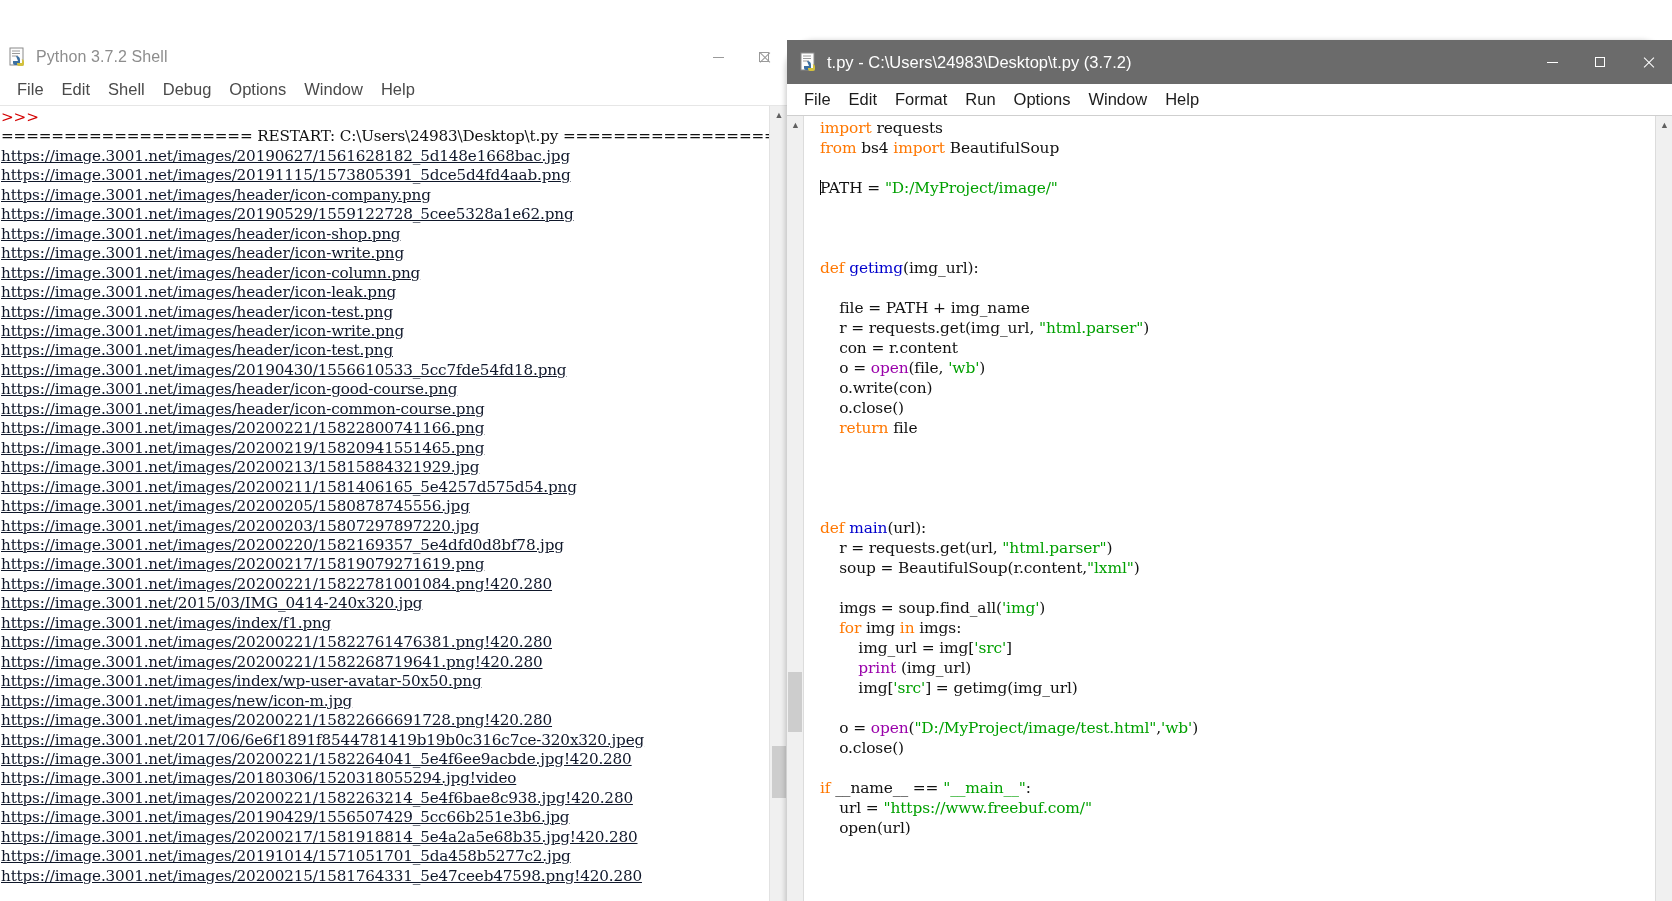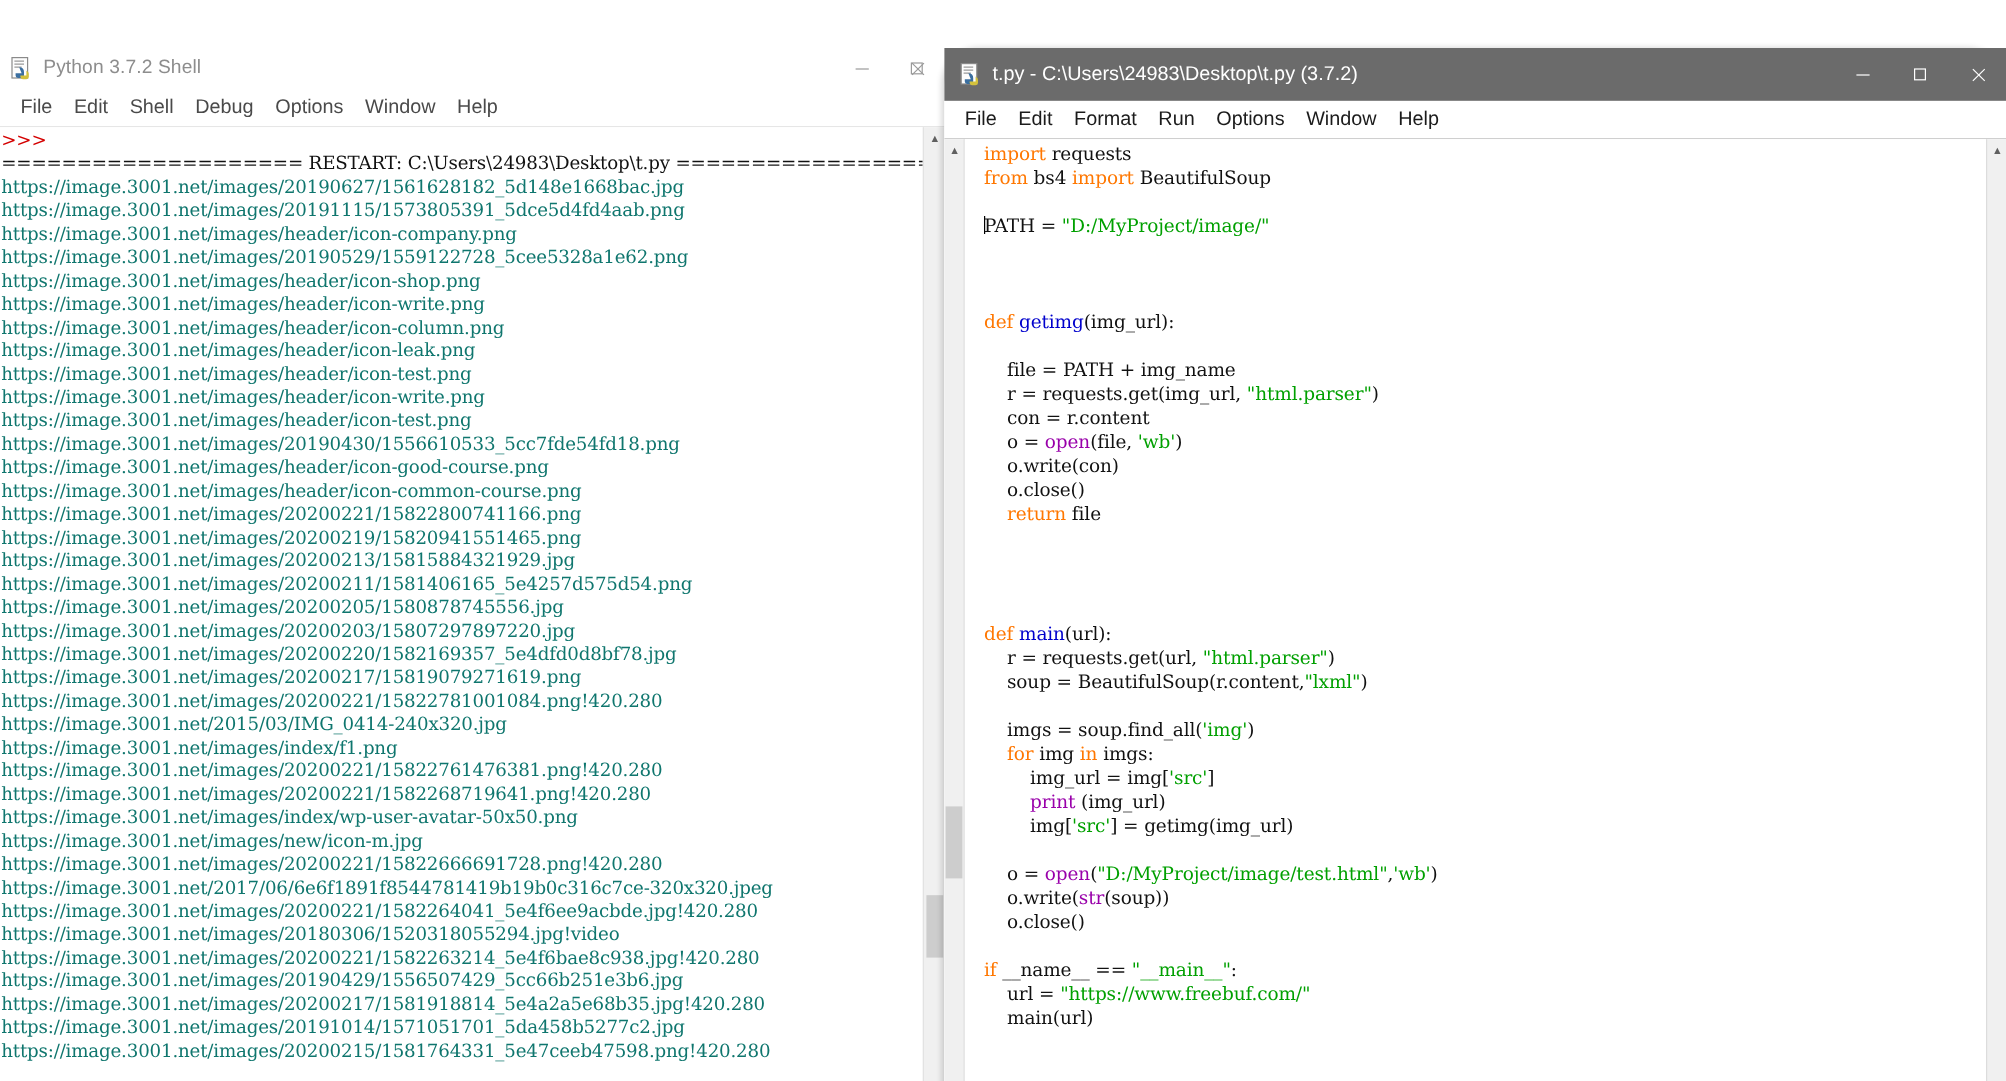--- a/index.html
+++ b/index.html
@@ -60,21 +60,21 @@
   .shell-text-area {
     flex: 1 1 auto; overflow: hidden; padding: 2px 0 0 1px; background:#ffffff;
     position: relative;
   }
   .codeline {
     font-family: "DejaVu Serif", serif;
     font-size: 15.2px; line-height: 19.45px; white-space: pre;
     letter-spacing: -0.15px;
   }
   .c-prompt { color: #d40000; }
-  .c-out    { color: #0f766e; }
+  .c-out    { color: #0f172a; text-decoration: underline; }
   .c-restart{ color: #111111; }
 
   
   .vscroll {
     flex: 0 0 18px; width: 18px; background: #f0f0f0; position: relative;
     border-left: 1px solid #e2e2e2;
   }
   .vscroll .arr {
     position: absolute; left: 0; width: 18px; height: 18px;
     display: flex; align-items: center; justify-content: center;
@@ -328,26 +328,25 @@
             <div class="pyline"><span class="pl">    r = requests.get(url, </span><span class="st">"html.parser"</span><span class="pl">)</span></div>
             <div class="pyline"><span class="pl">    soup = BeautifulSoup(r.content,</span><span class="st">"lxml"</span><span class="pl">)</span></div>
             <div class="pyline">&nbsp;</div>
             <div class="pyline"><span class="pl">    imgs = soup.find_all(</span><span class="st">'img'</span><span class="pl">)</span></div>
             <div class="pyline"><span class="pl">    </span><span class="k">for </span><span class="pl">img </span><span class="k">in </span><span class="pl">imgs:</span></div>
             <div class="pyline"><span class="pl">        img_url = img[</span><span class="st">'src'</span><span class="pl">]</span></div>
             <div class="pyline"><span class="pl">        </span><span class="bi">print </span><span class="pl">(img_url)</span></div>
             <div class="pyline"><span class="pl">        img[</span><span class="st">'src'</span><span class="pl">] = getimg(img_url)</span></div>
             <div class="pyline">&nbsp;</div>
             <div class="pyline"><span class="pl">    o = </span><span class="bi">open</span><span class="pl">(</span><span class="st">"D:/MyProject/image/test.html"</span><span class="pl">,</span><span class="st">'wb'</span><span class="pl">)</span></div>
-            <div class="pyline"><span class="pl">    o.write(</span><span class="bi">str</span><span class="pl">(soup))</span></div>
             <div class="pyline"><span class="pl">    o.close()</span></div>
             <div class="pyline">&nbsp;</div>
             <div class="pyline"><span class="k">if </span><span class="pl">__name__ == </span><span class="st">"__main__"</span><span class="pl">:</span></div>
             <div class="pyline"><span class="pl">    url = </span><span class="st">"https://www.freebuf.com/"</span></div>
-            <div class="pyline"><span class="pl">    main(url)</span></div>
+            <div class="pyline"><span class="pl">    open(url)</span></div>
           </div>
       </div>
 
       <div class="ed-right-scroll">
         <div class="arr up" style="position:absolute;top:0;left:0;width:17px;height:17px;display:flex;align-items:center;justify-content:center;color:#606060;font-size:9px;">▲</div>
         <div class="arr down" style="position:absolute;bottom:0;left:0;width:17px;height:17px;display:flex;align-items:center;justify-content:center;color:#606060;font-size:9px;">▼</div>
       </div>
     </div>
 
     <div class="statusbar-editor">

